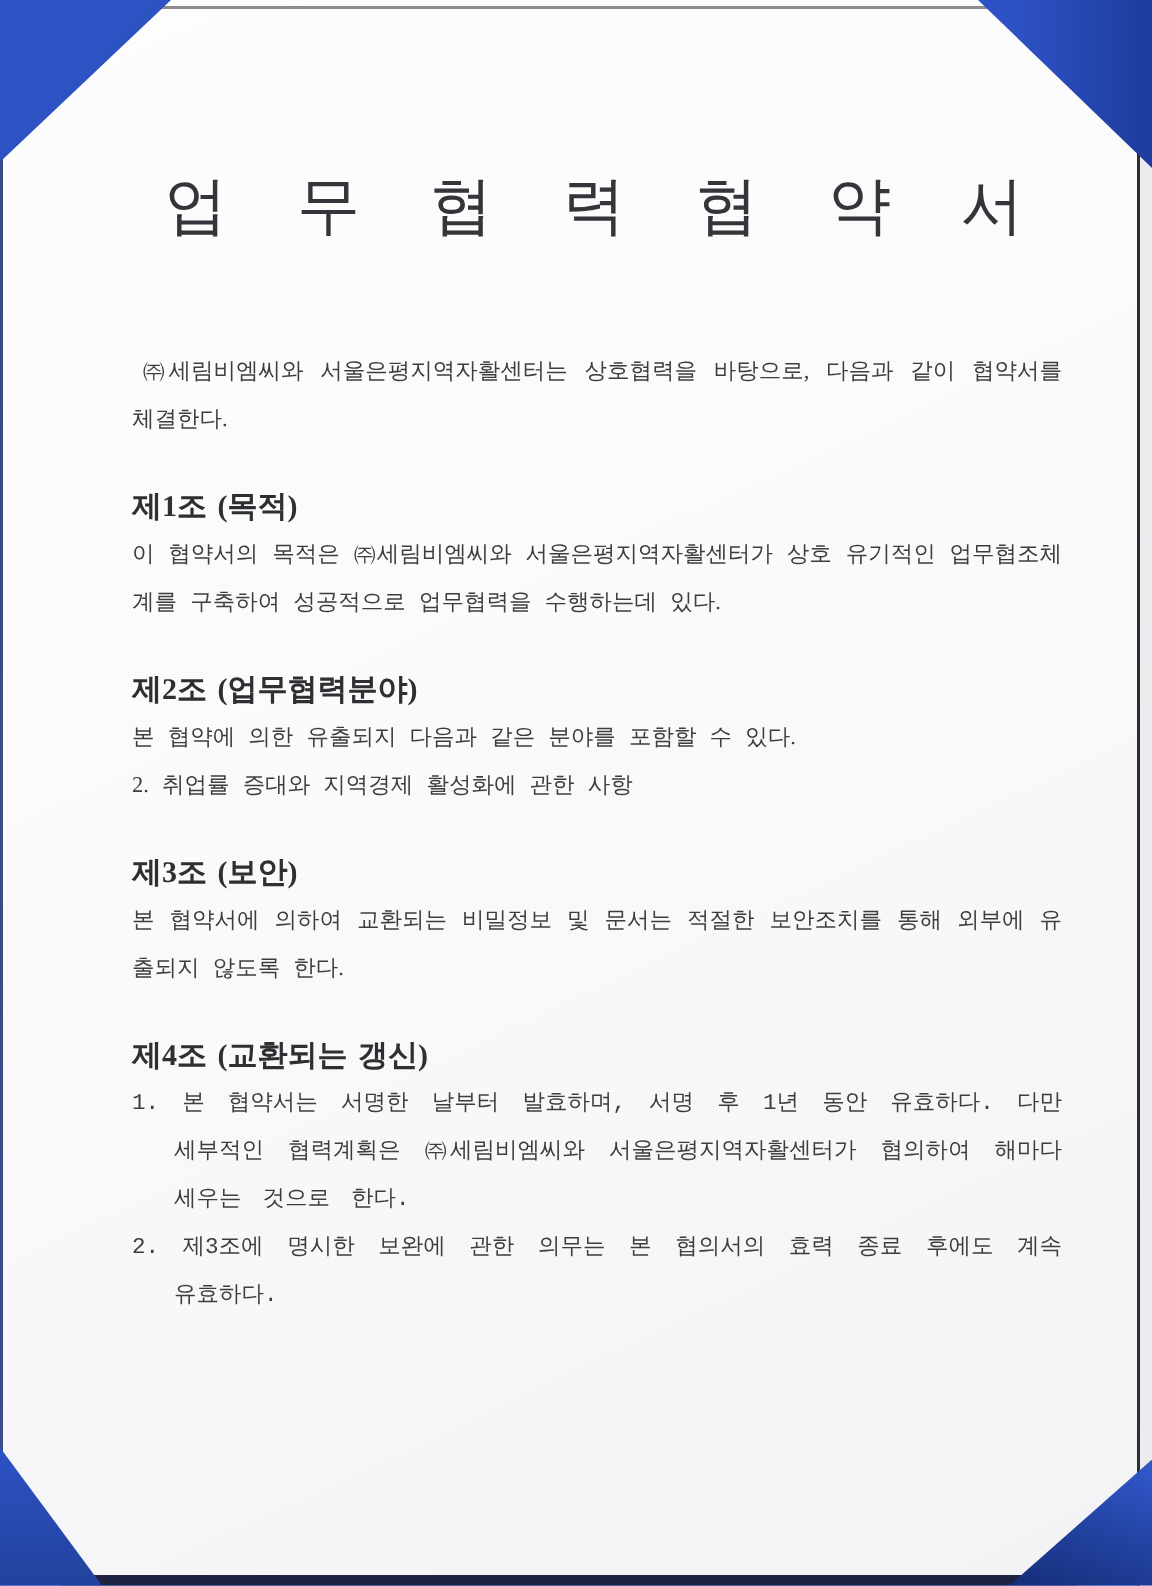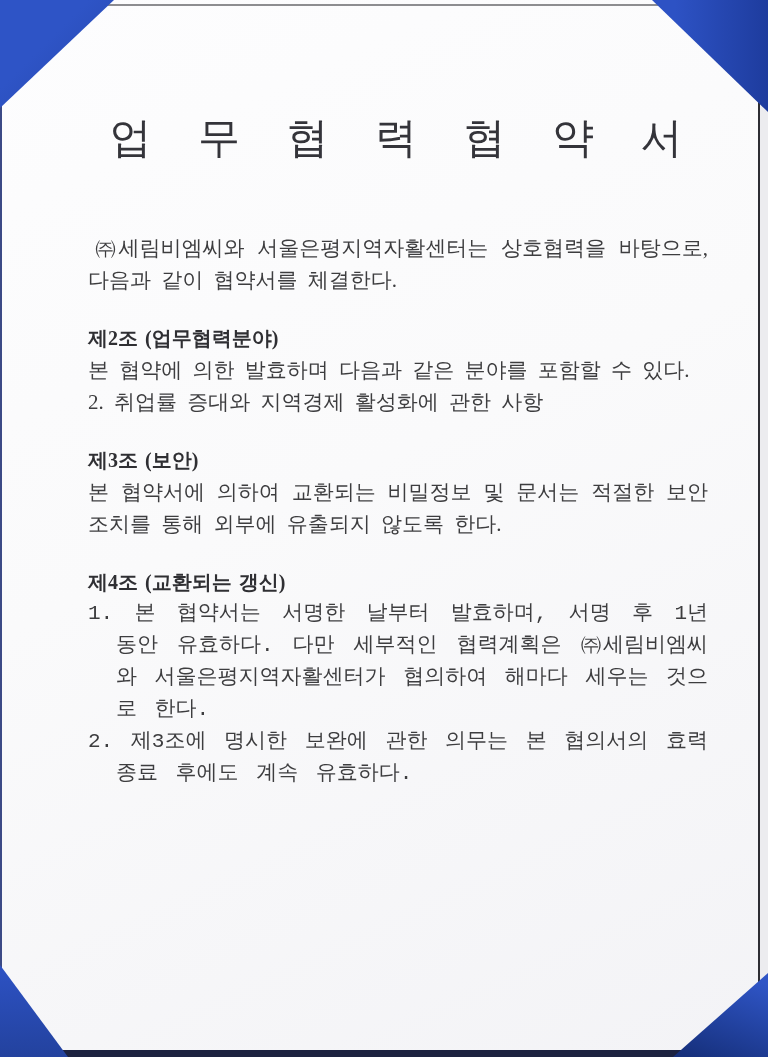--- a/index.html
+++ b/index.html
@@ -72,21 +72,21 @@
     font-size: 42px; font-weight: normal; color: #34343a;
     text-align: center; letter-spacing: 18px; padding-left: 14px;
     line-height: 60px; white-space: nowrap;
   }
   .intro {
     margin: 64px 0 0 0;
     text-indent: 7px;
   }
   p, h2 { margin: 0; }
   .body-text, .item {
-    font-size: 21px; line-height: 32px;
+    font-size: 15px; line-height: 32px;
     text-align: justify; word-spacing: 5px;
     color: #3d3d3f;
   }
   .article-heading {
     margin-top: 26px;
     font-size: 20px; line-height: 32px;
     font-weight: bold; color: #2f2f33;
     word-spacing: 2px;
   }
   .items.hang .item {
@@ -101,24 +101,28 @@
   <span class="edge-left"></span>
   <span class="edge-right-outer"></span>
   <span class="edge-right"></span>
   <span class="edge-bottom"></span>
 
   <div class="content">
     <h1 class="doc-title">업 무 협 력   협 약 서</h1>
 
     <p class="intro body-text">㈜세림비엠씨와 서울은평지역자활센터는 상호협력을 바탕으로, 다음과 같이 협약서를 체결한다.</p>
 
+    <section>
+      <h2 class="article-heading">제1조 (목적)</h2>
+      <p class="body-text">이 협약서의 목적은 ㈜세림비엠씨와 서울은평지역자활센터가 상호 유기적인 업무협조체계를 구축하여 성공적으로 업무협력을 수행하는데 있다.</p>
+    </section>
 
     <section>
       <h2 class="article-heading">제2조 (업무협력분야)</h2>
-      <p class="body-text">본 협약에 의한 발효하며 다음과 같은 분야를 포함할 수 있다.</p>
+      <p class="body-text">본 협약에 의한 유출되지 다음과 같은 분야를 포함할 수 있다.</p>
       <div class="items">
         <p class="item">2. 취업률 증대와 지역경제 활성화에 관한 사항</p>
       </div>
     </section>
 
     <section>
       <h2 class="article-heading">제3조 (보안)</h2>
       <p class="body-text">본 협약서에 의하여 교환되는 비밀정보 및 문서는 적절한 보안조치를 통해 외부에 유출되지 않도록 한다.</p>
     </section>
 

